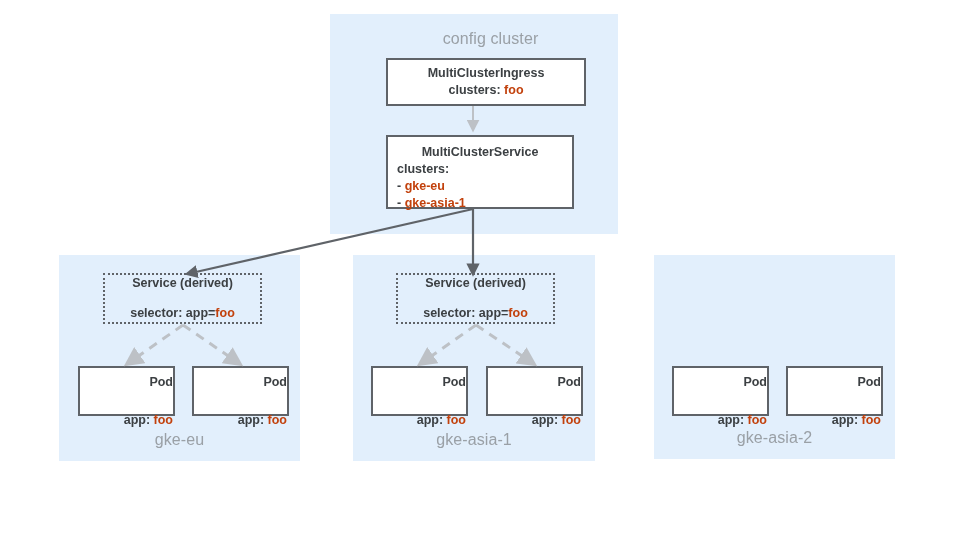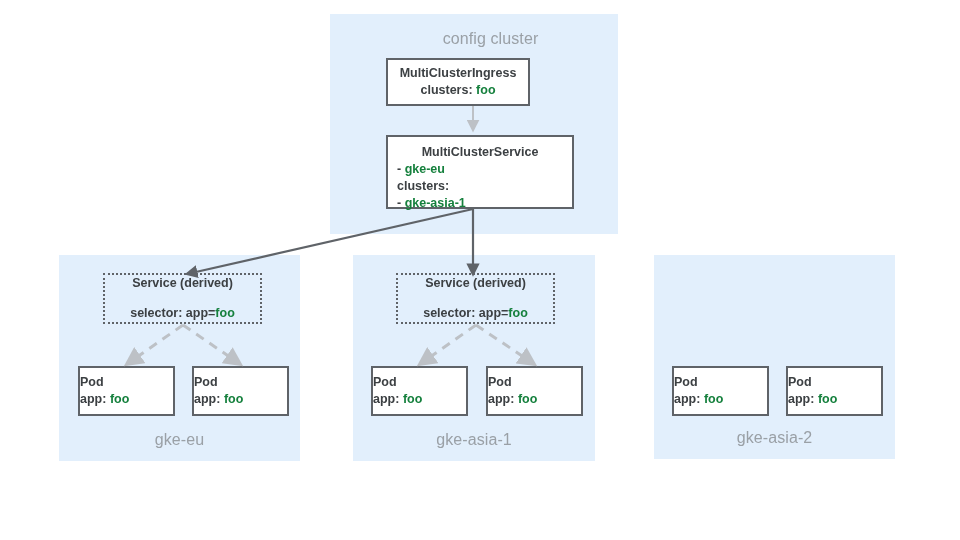--- a/index.html
+++ b/index.html
@@ -63,21 +63,21 @@
     flex-direction: column;
     justify-content: center;
     color: #3c4043;
     font-size: 12.5px;
     font-weight: bold;
     line-height: 1.35;
   }
   .node .ln { text-align: center; white-space: nowrap; }
   .node .ln.left { text-align: left; padding-left: 9px; }
 
-  #node-mci { left: 386px; top: 58px;  width: 144px; height: 48px; }
+  #node-mci { left: 386px; top: 58px;  width: 200px; height: 48px; }
   #node-mcs { left: 386px; top: 135px; width: 188px; height: 74px;
               justify-content: flex-start; padding-top: 7px; }
 
   .derived {
     position: absolute;
     box-sizing: border-box;
     background: transparent;
     border: 2px dotted #5f6368;
     display: flex;
     flex-direction: column;
@@ -101,29 +101,29 @@
     flex-direction: column;
     justify-content: center;
     color: #3c4043;
     font-size: 12.5px;
     font-weight: bold;
     line-height: 1.4;
     width: 97px;
     height: 50px;
     top: 366px;
   }
-  .pod .ln { text-align: left; white-space: nowrap; }
+  .pod .ln { text-align: right; white-space: nowrap; margin-top: 21px; }
   #pod-eu-1     { left: 78px; }
   #pod-eu-2     { left: 192px; }
   #pod-asia1-1  { left: 371px; }
   #pod-asia1-2  { left: 486px; }
   #pod-asia2-1  { left: 672px; }
   #pod-asia2-2  { left: 786px; }
 
-  .accent { color: #15803d; }
+  .accent { color: #c2410c; }
 
   
   #connectors {
     position: absolute;
     left: 0; top: 0;
     width: 960px;
     height: 540px;
     pointer-events: none;
   }
 </style>
@@ -139,24 +139,24 @@
   <div class="node" id="node-mci">
     <div class="ln">MultiClusterIngress</div>
     <div class="ln">
       <span>clusters:</span>
       <span class="accent">foo</span>
     </div>
   </div>
 
   <div class="node" id="node-mcs">
     <div class="ln">MultiClusterService</div>
+    <div class="ln left">clusters:</div>
     <div class="ln left">
       <span>- </span><span class="accent">gke-eu</span>
     </div>
-    <div class="ln left">clusters:</div>
     <div class="ln left">
       <span>- </span><span class="accent">gke-asia-1</span>
     </div>
   </div>
 
   <div class="panel" id="panel-gke-eu">
     <div class="panel-title-bottom">gke-eu</div>
   </div>
 
   <div class="derived" id="derived-eu">

